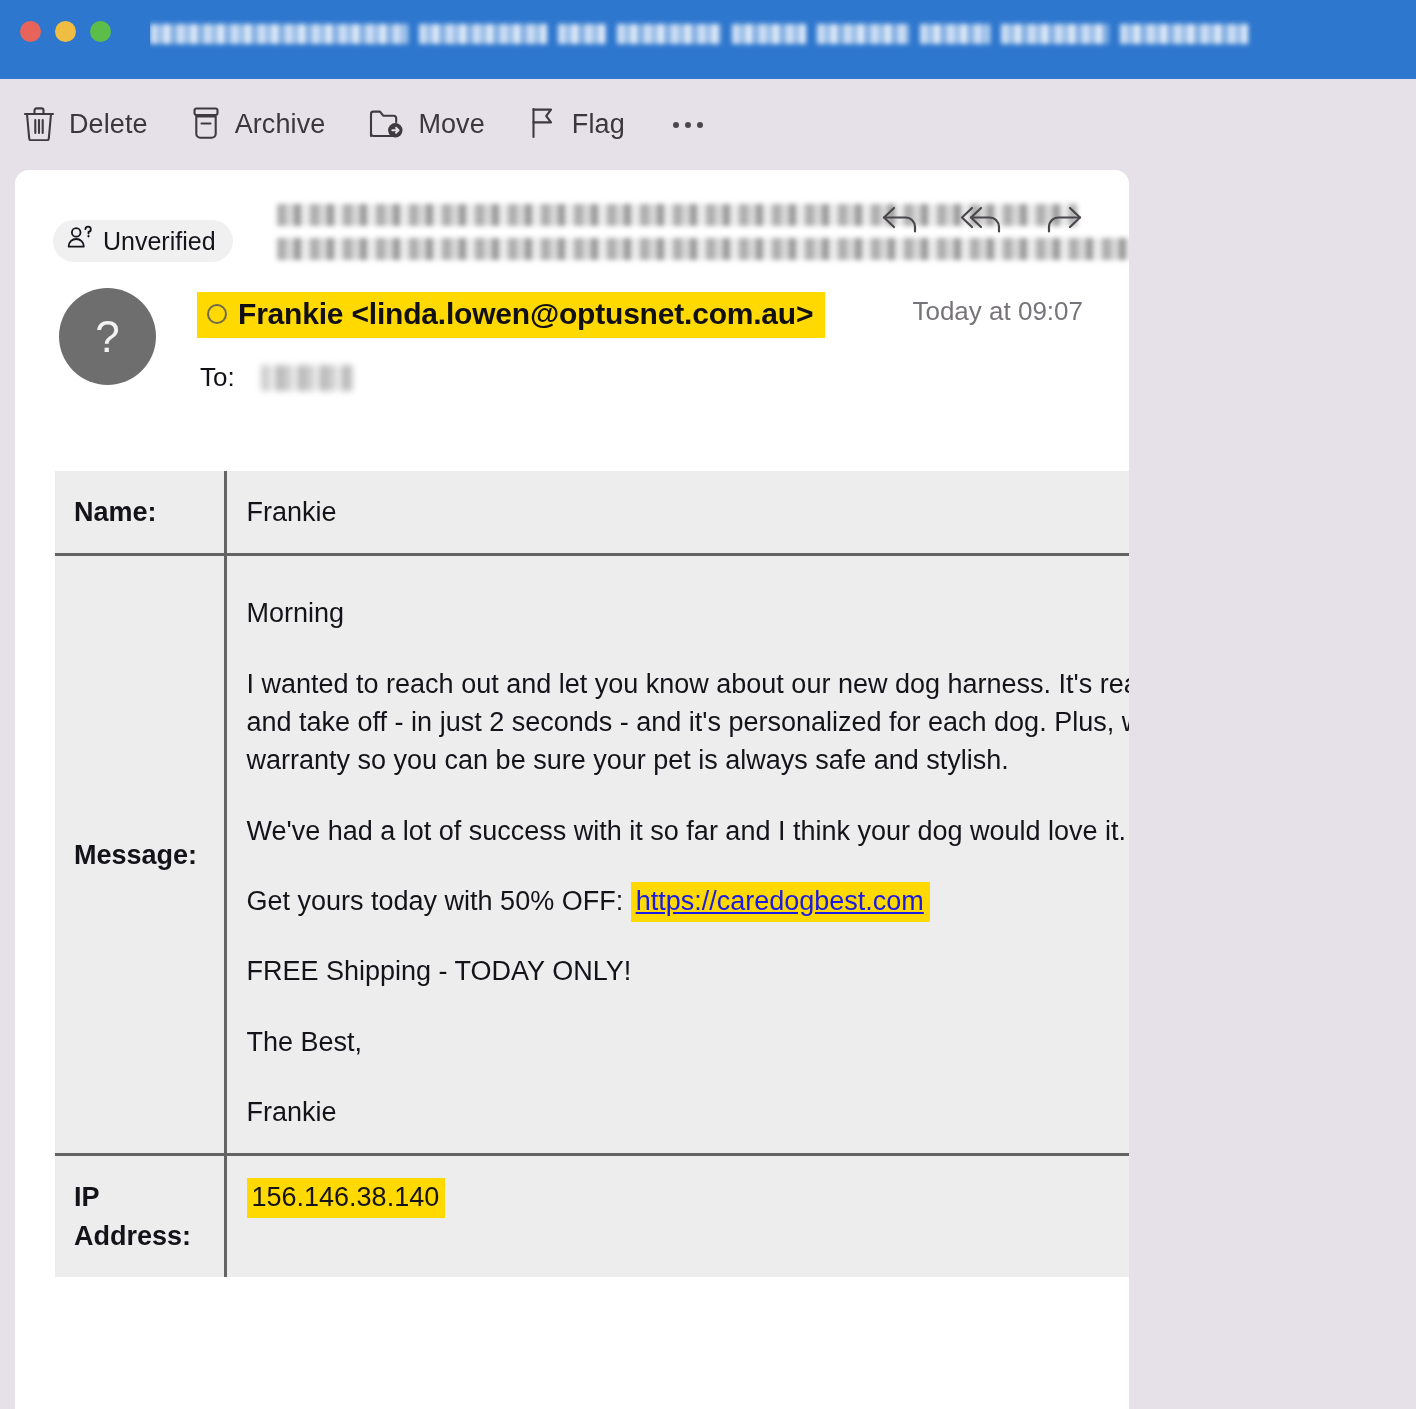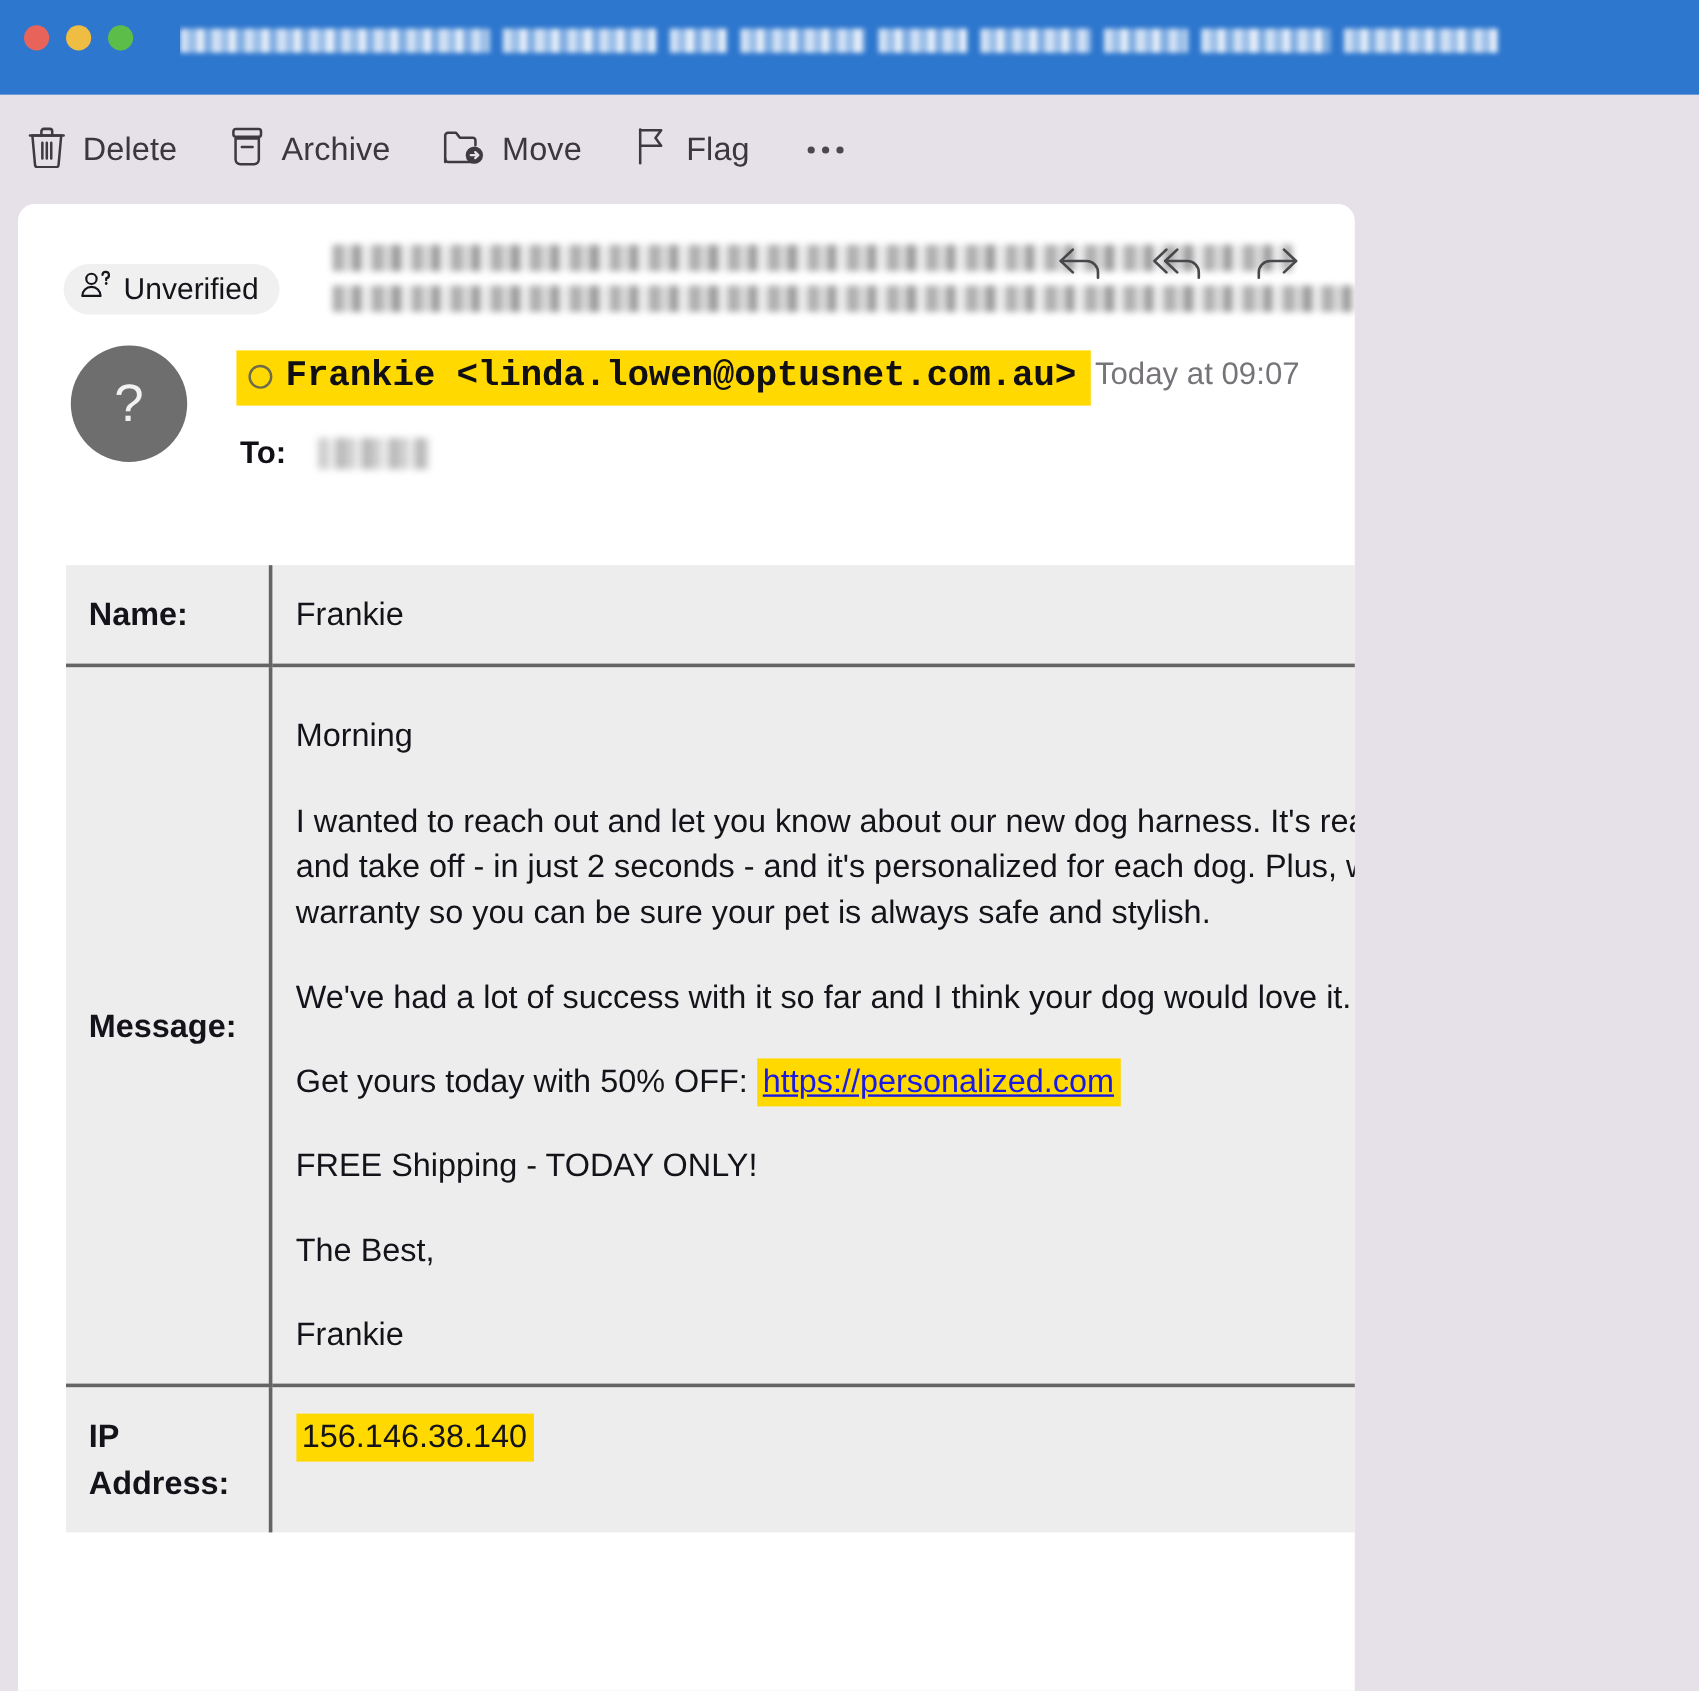--- a/index.html
+++ b/index.html
@@ -174,21 +174,20 @@
 
   .from-line {
     position: absolute;
     top: 122px; left: 182px;
     background: #ffd900;
     padding: 5px 12px 7px 10px;
     display: flex;
     align-items: center;
     gap: 11px;
     cursor: default;
-    font-family: Liberation Mono, monospace;
   }
   .from-line .dot-o {
     width: 20px; height: 20px;
     border-radius: 50%;
     border: 2.5px solid #6d6a4e;
     display: block;
     flex: none;
   }
   .from-text {
     font-size: 30px;
@@ -200,21 +199,21 @@
 
   .to-row {
     position: absolute;
     top: 192px; left: 185px;
     display: flex;
     align-items: center;
     gap: 26px;
   }
   .to-label {
     font-size: 26px;
-    font-weight: bold;
+    font-weight: normal;
     color: #111017;
     text-align: center;
   }
   .to-blur {
     width: 92px; height: 26px;
     border-radius: 1px;
     background:
       repeating-linear-gradient(90deg,
         rgba(195,195,195,.85) 0px, rgba(195,195,195,.85) 8px,
         rgba(228,228,228,.7) 8px, rgba(228,228,228,.7) 15px,
@@ -419,21 +418,21 @@
       <td class="v">Frankie</td>
     </tr>
 
 
     <tr class="r-msg">
       <td class="k">Message:</td>
       <td class="v msg-body">
         <p>Morning</p>
         <p>I wanted to reach out and let you know about our new dog harness. It's really easy to put on and take off - in just 2 seconds - and it's personalized for each dog. Plus, we offer a lifetime warranty so you can be sure your pet is always safe and stylish.</p>
         <p>We've had a lot of success with it so far and I think your dog would love it.</p>
-        <p><span>Get yours today with 50% OFF: </span><span class="hl-link"><a href="#">https://personalized.com</a></span></p>
+        <p><span>Get yours today with 50% OFF: </span><span class="hl-link"><a href="#">https://caredogbest.com</a></span></p>
         <p>FREE Shipping - TODAY ONLY!</p>
         <p>The Best,</p>
         <p>Frankie</p>
       </td>
     </tr>
 
     <tr class="r-ip">
       <td class="k ip-k">
         <span>IP</span><br>
         <span>Address:</span>

